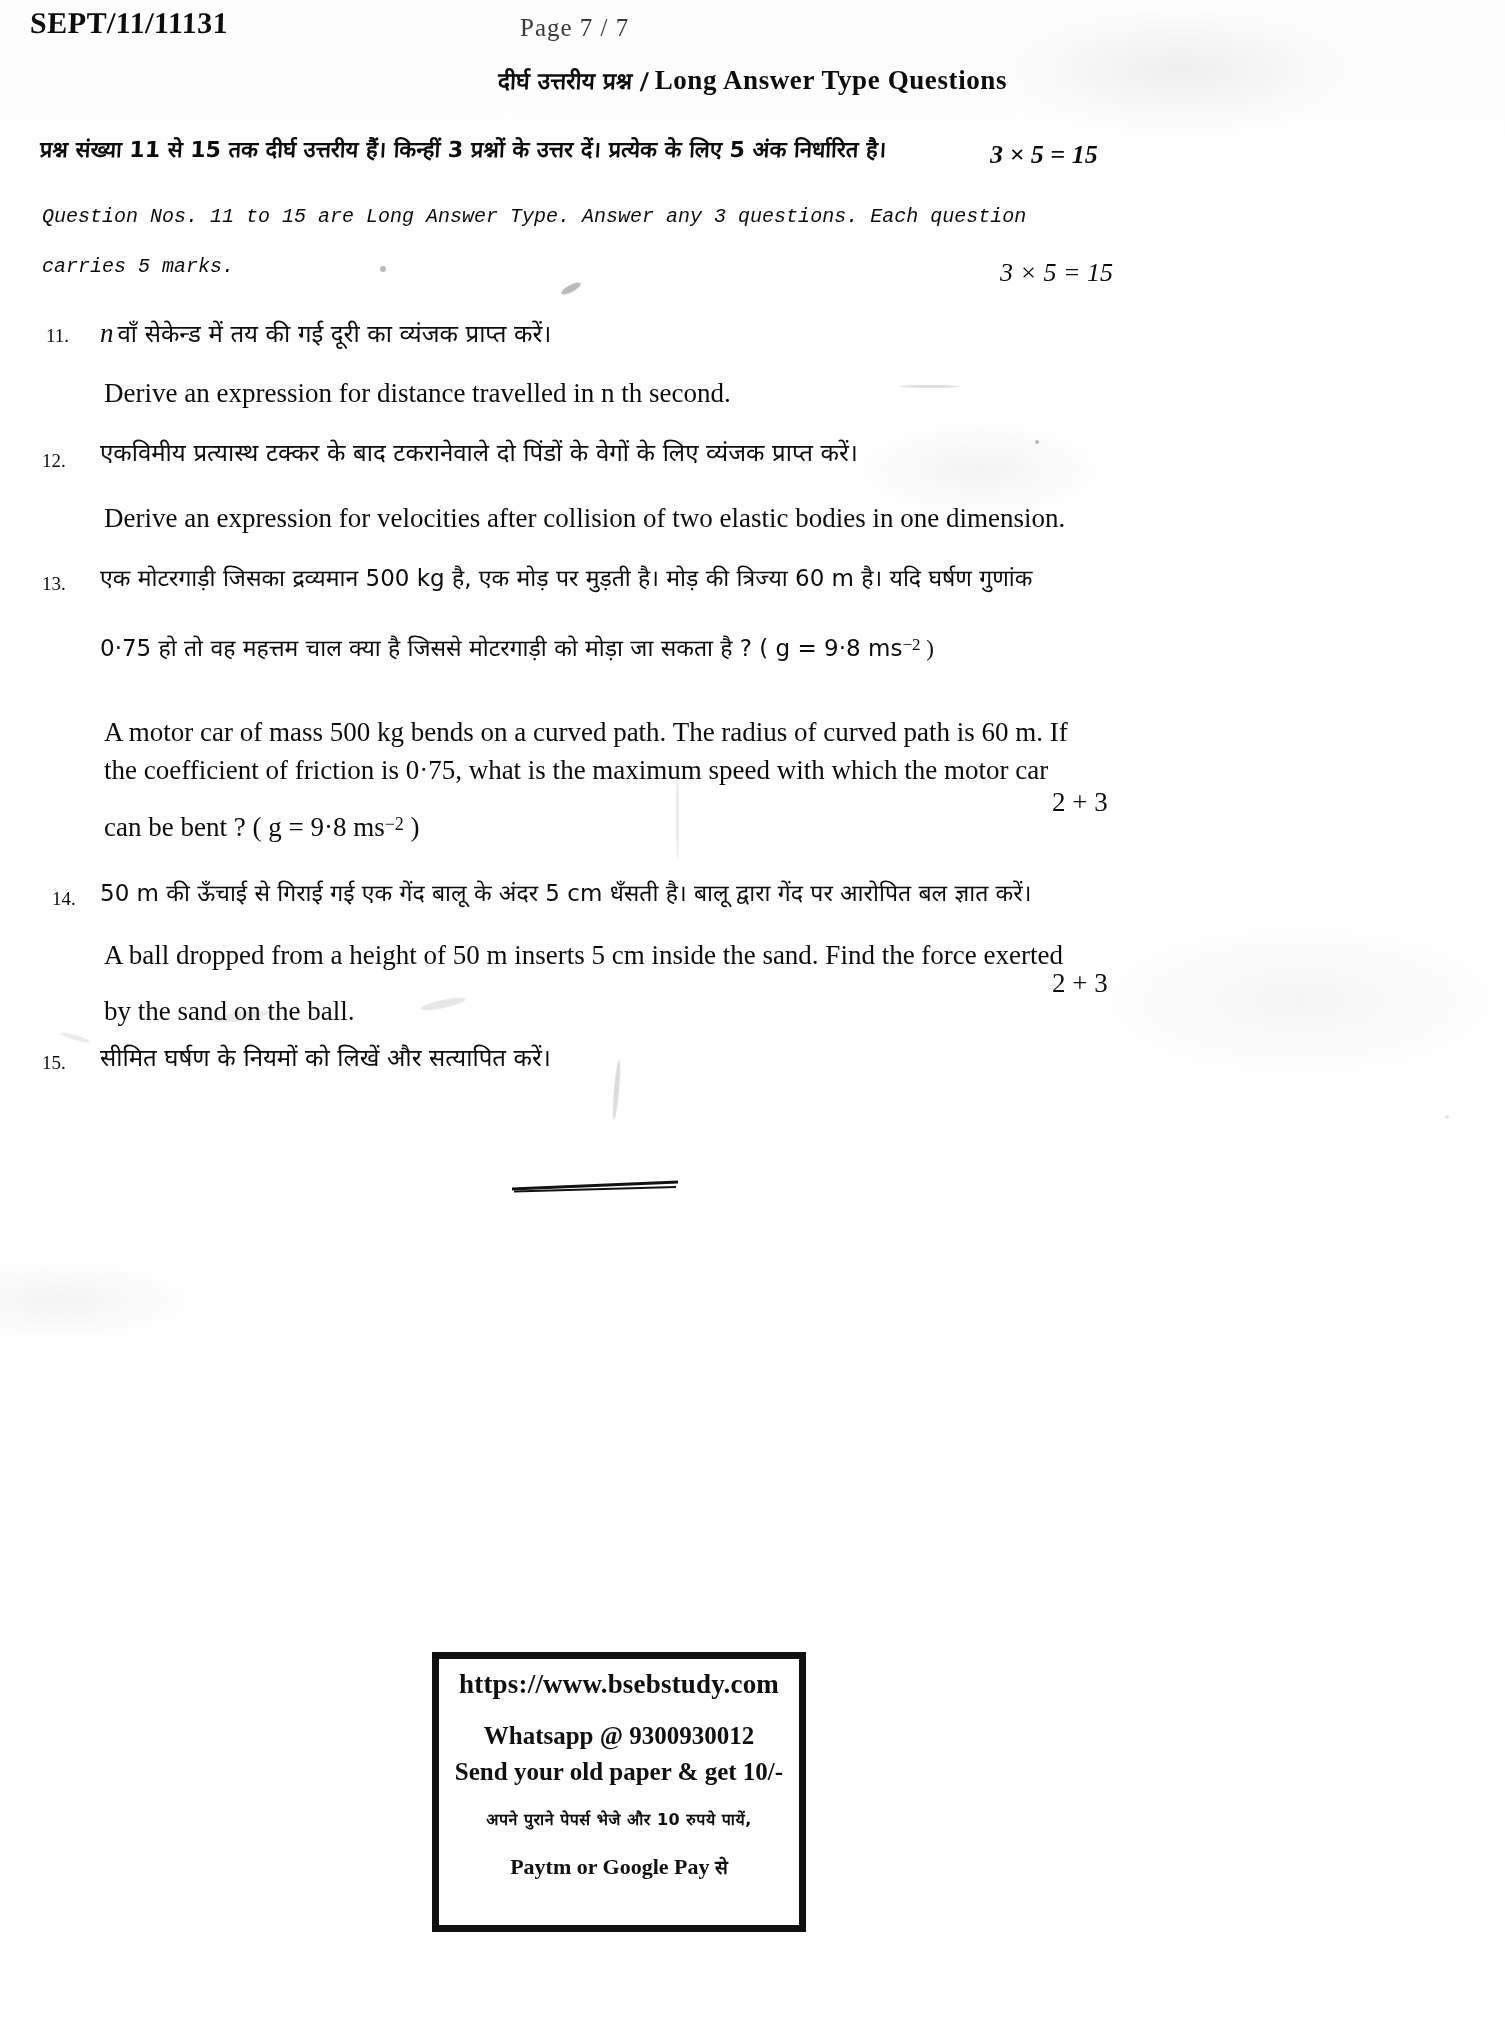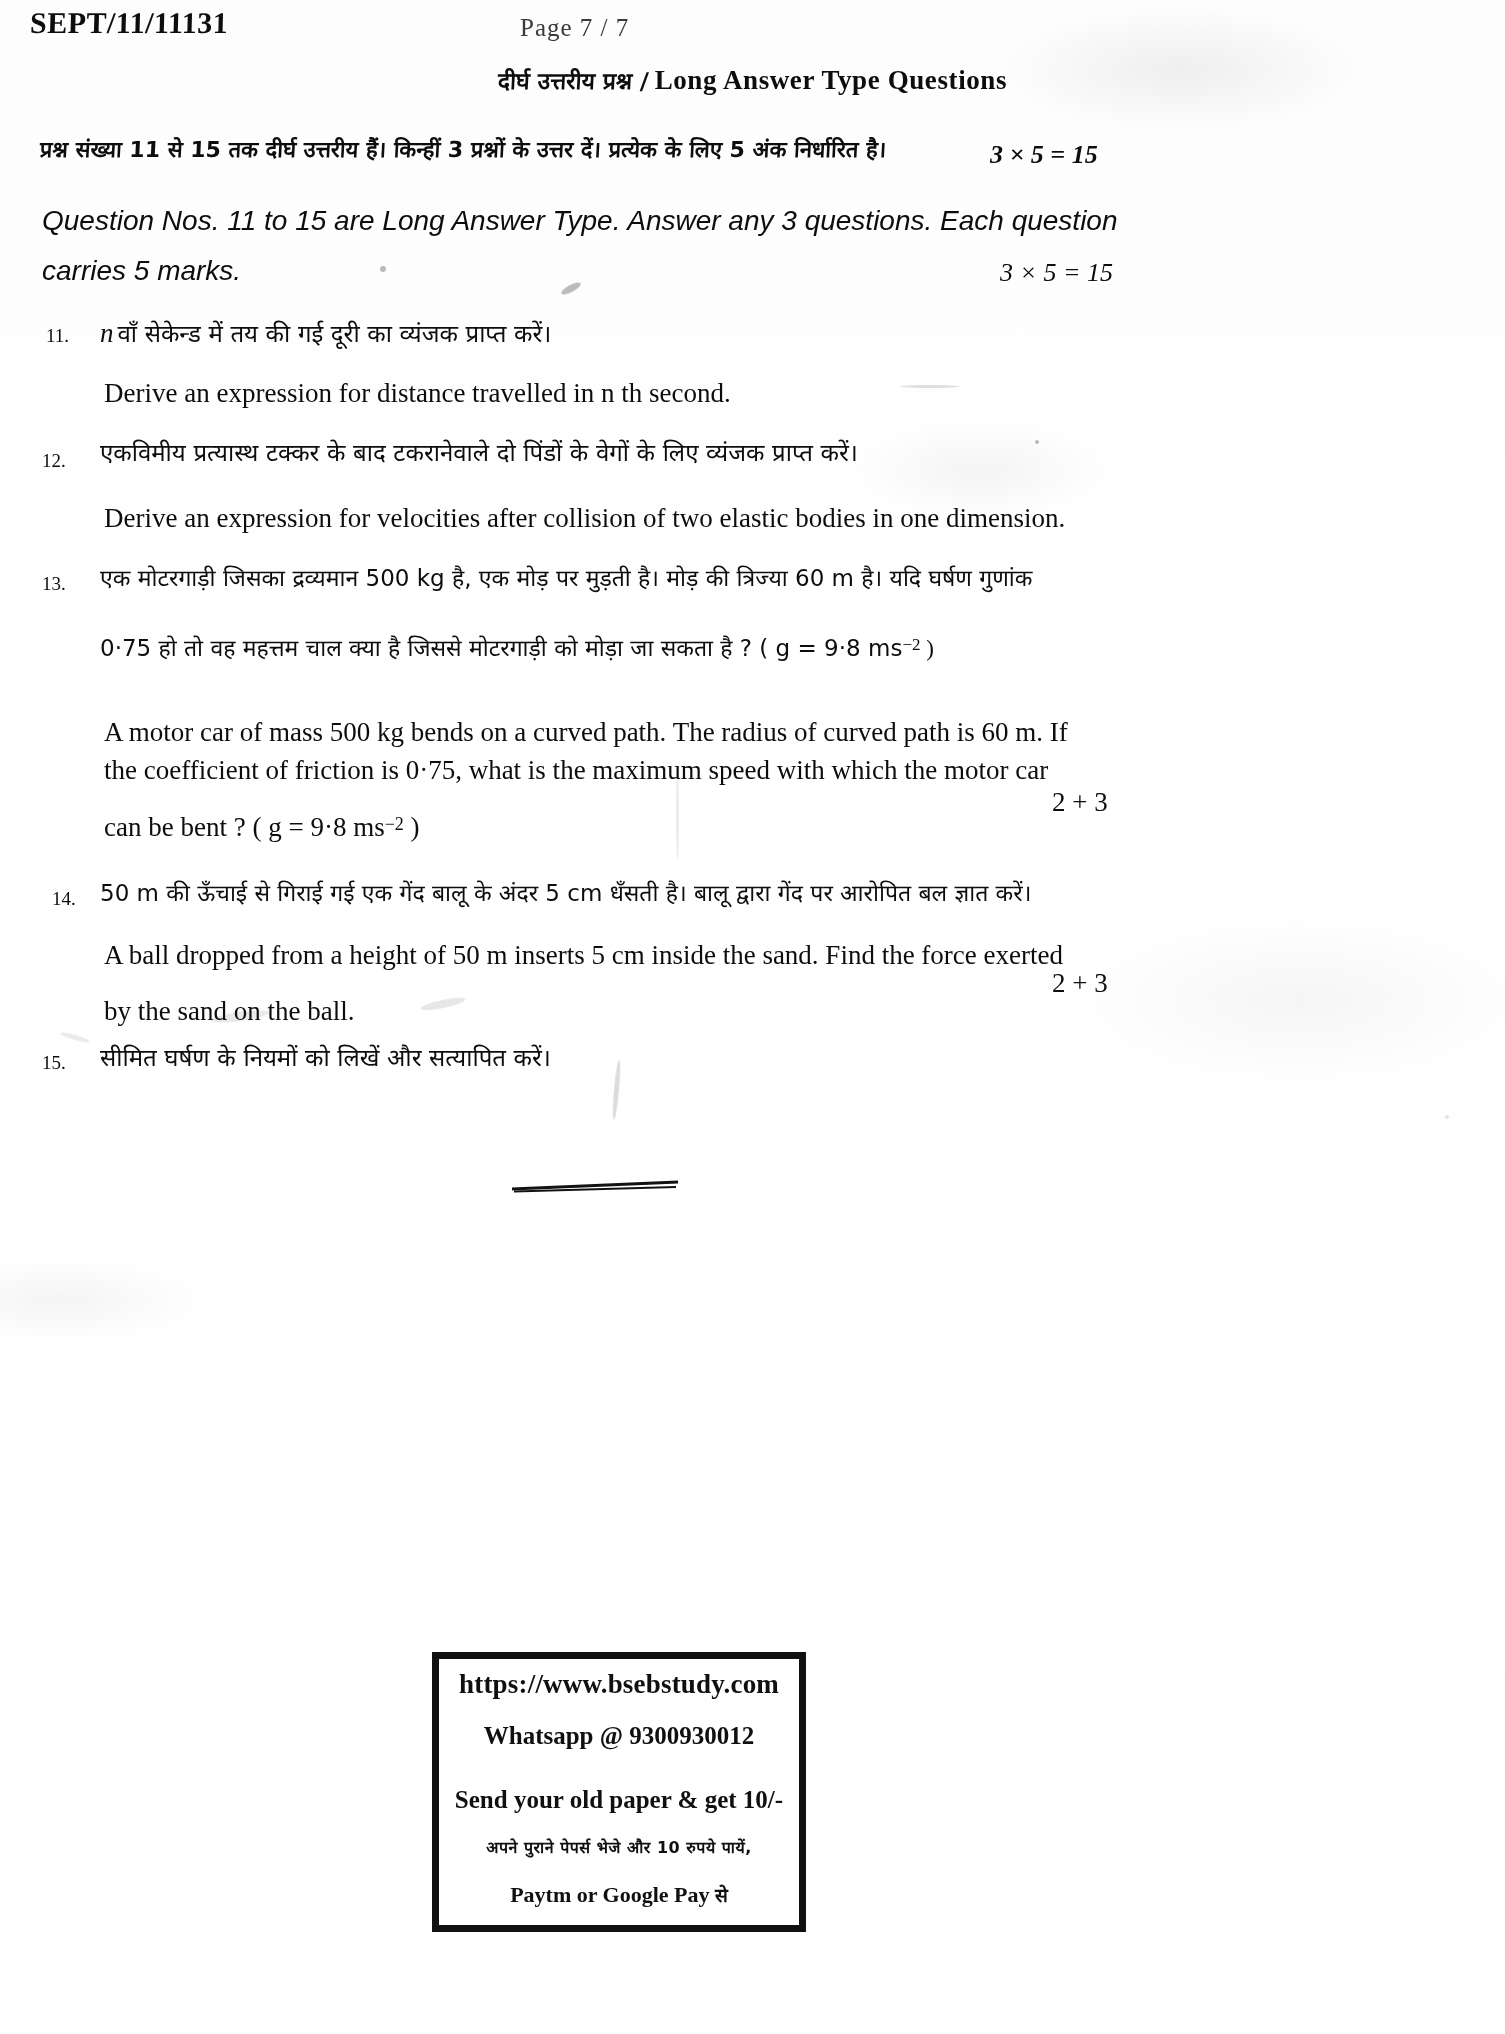--- a/index.html
+++ b/index.html
@@ -65,23 +65,23 @@
     display: inline-block;
     margin-left: 6px;
   }
 
   
   .hindi {
     font-family: "DejaVu Sans", sans-serif;
     font-weight: bold;
   }
   .eng-italic {
-    font-family: Liberation Sans, sans-serif;
+    font-family: Liberation Mono, monospace;
     font-style: italic;
-    font-size: 28px;
+    font-size: 20px;
   }
 
   #inst-hi {
     left: 40px; top: 133px;
     font-size: 22px;
     transform: skewX(-3deg);
     white-space: nowrap;
   }
   #inst-marks-hi {
     left: 990px; top: 140px;
@@ -145,21 +145,21 @@
     padding-top: 2px;
     text-align: center;
   }
   #promo .line {
     font-family: "Liberation Serif", serif;
     font-weight: bold;
     color: #101010;
   }
   #promo .l1 { font-size: 27px; letter-spacing: 0.2px; margin-top: 8px; }
   #promo .l2 { font-size: 25px; margin-top: 22px; }
-  #promo .l3 { font-size: 25px; margin-top: 36px; }
+  #promo .l3 { font-size: 25px; margin-top: 8px; }
   #promo .l4 {
     font-family: "DejaVu Sans", sans-serif;
     font-size: 16px;
     margin-top: 22px;
     letter-spacing: 0.5px;
   }
   #promo .l5 { font-size: 22px; margin-top: 24px; }
   #promo .l5 .hindi-inline {
     font-family: "DejaVu Sans", sans-serif;
     font-size: 19px;

